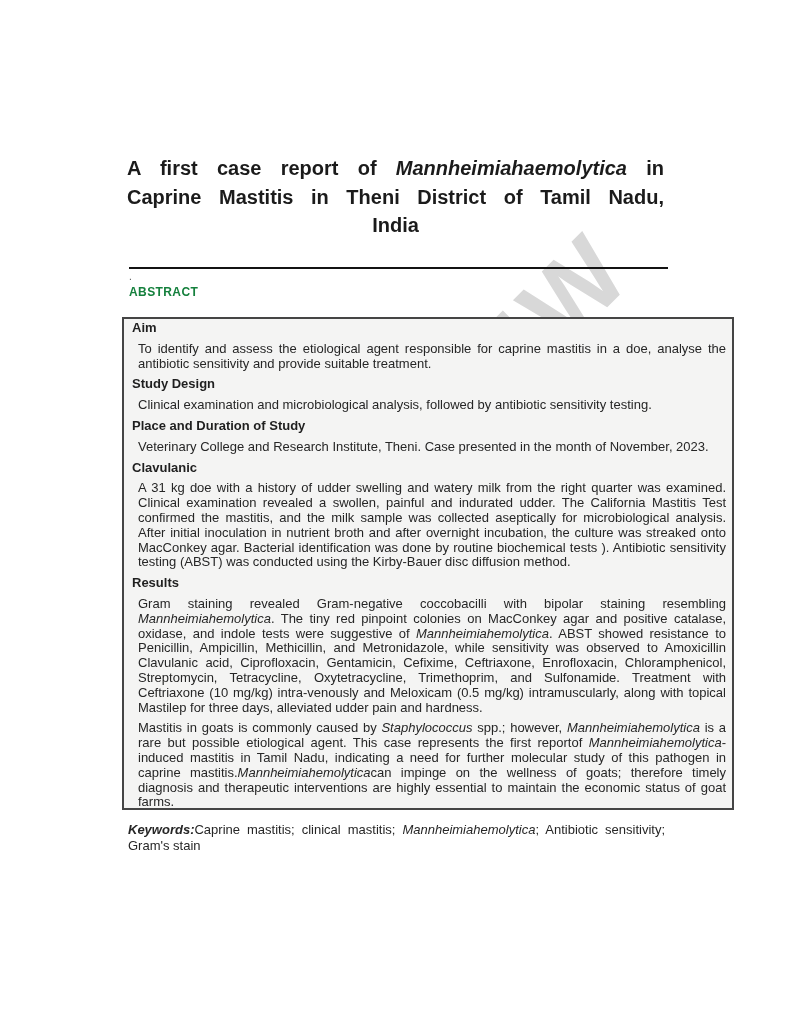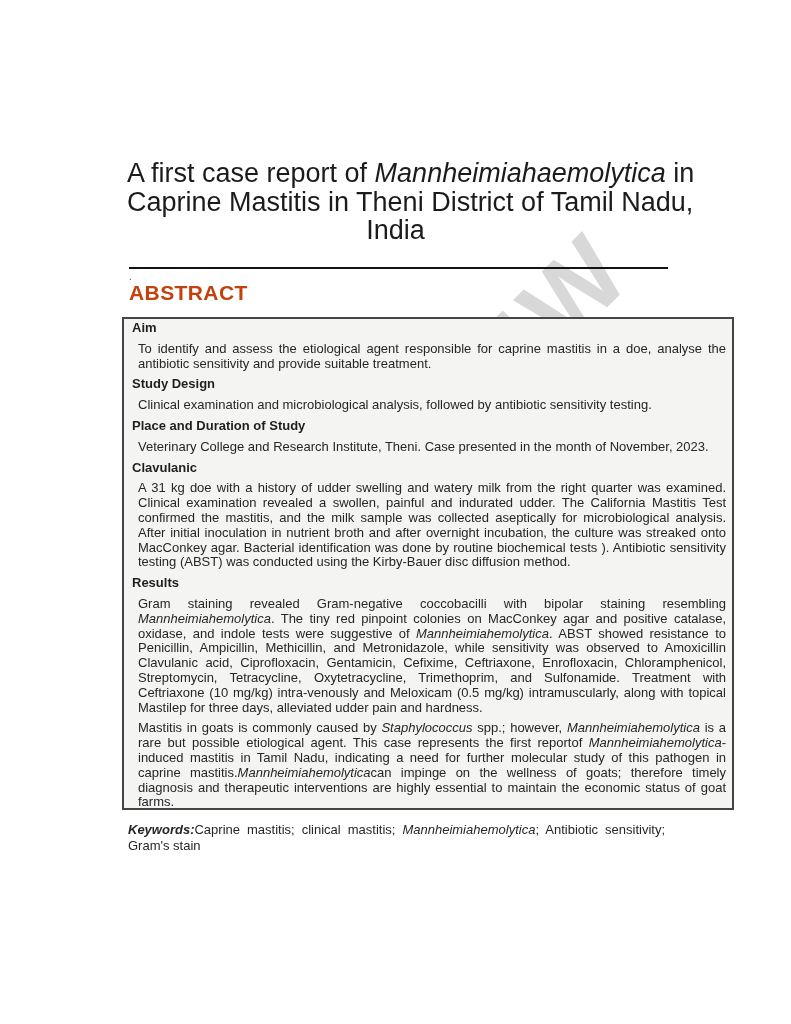--- a/index.html
+++ b/index.html
@@ -26,42 +26,42 @@
     color:var(--watermark,#d8d8d8);
     white-space:nowrap;
     transform:rotate(-45deg);
     transform-origin:0 60px;
     z-index:0;
     user-select:none;
   }
   .title{
     position:absolute;
     left:127px;top:141px;width:537px;
-    font-size:27px;line-height:28.5px;
-    font-weight:400;
+    font-size:20px;line-height:28.5px;
+    font-weight:700;
     color:#1b1b1b;
     z-index:3;
   }
   .title-line{white-space:nowrap;text-align:center;}
   .title-line.fill{text-align:justify;text-align-last:justify;}
   .title-line.right{white-space:normal;text-align:center;}
   .rule{
     position:absolute;
     left:129px;top:267px;width:539px;height:0;
     border:none;border-top:2.6px solid #131313;
     margin:0;z-index:3;
   }
   .stray-dot{
     position:absolute;left:129px;top:272px;
     font-size:10px;line-height:10px;color:#555;z-index:3;
   }
   .abstract-heading{
     position:absolute;left:129px;top:284px;
-    font-size:21px;line-height:17px;font-weight:700;
-    letter-spacing:0.4px;color:#c2410c;margin:0;z-index:3;
+    font-size:12px;line-height:17px;font-weight:700;
+    letter-spacing:0.4px;color:#15803d;margin:0;z-index:3;
   }
   .abstract-box{
     position:absolute;
     left:122px;top:317px;width:612px;height:493px;
     box-sizing:border-box;
     background:var(--box-background,#f4f4f3);
     border:2px solid var(--box-border,#454545);
     padding:2px 0 0 8px;
     overflow:hidden;
     z-index:2;

